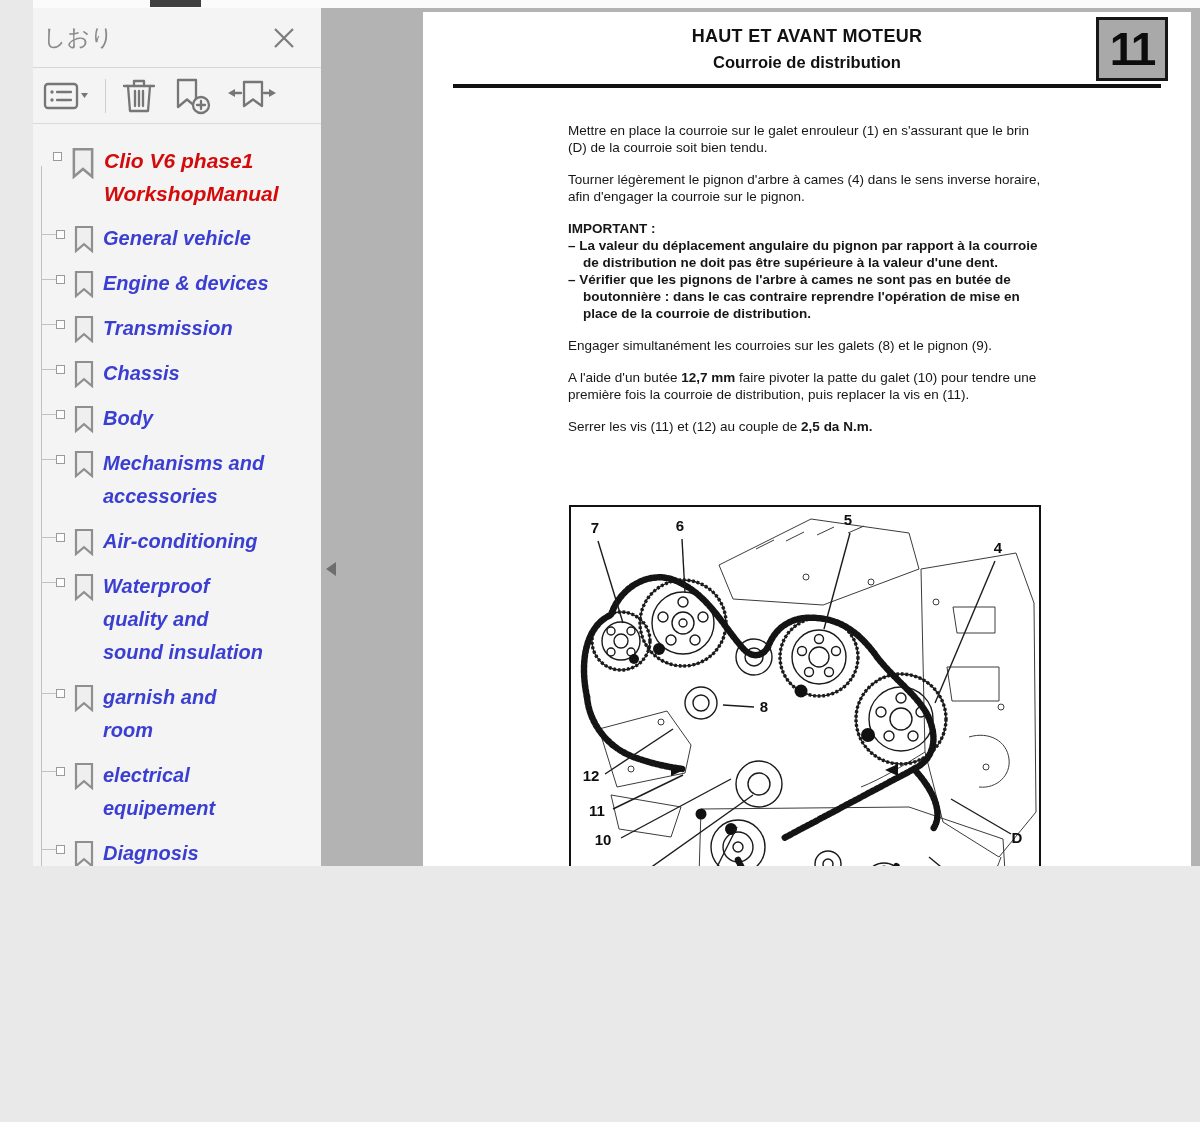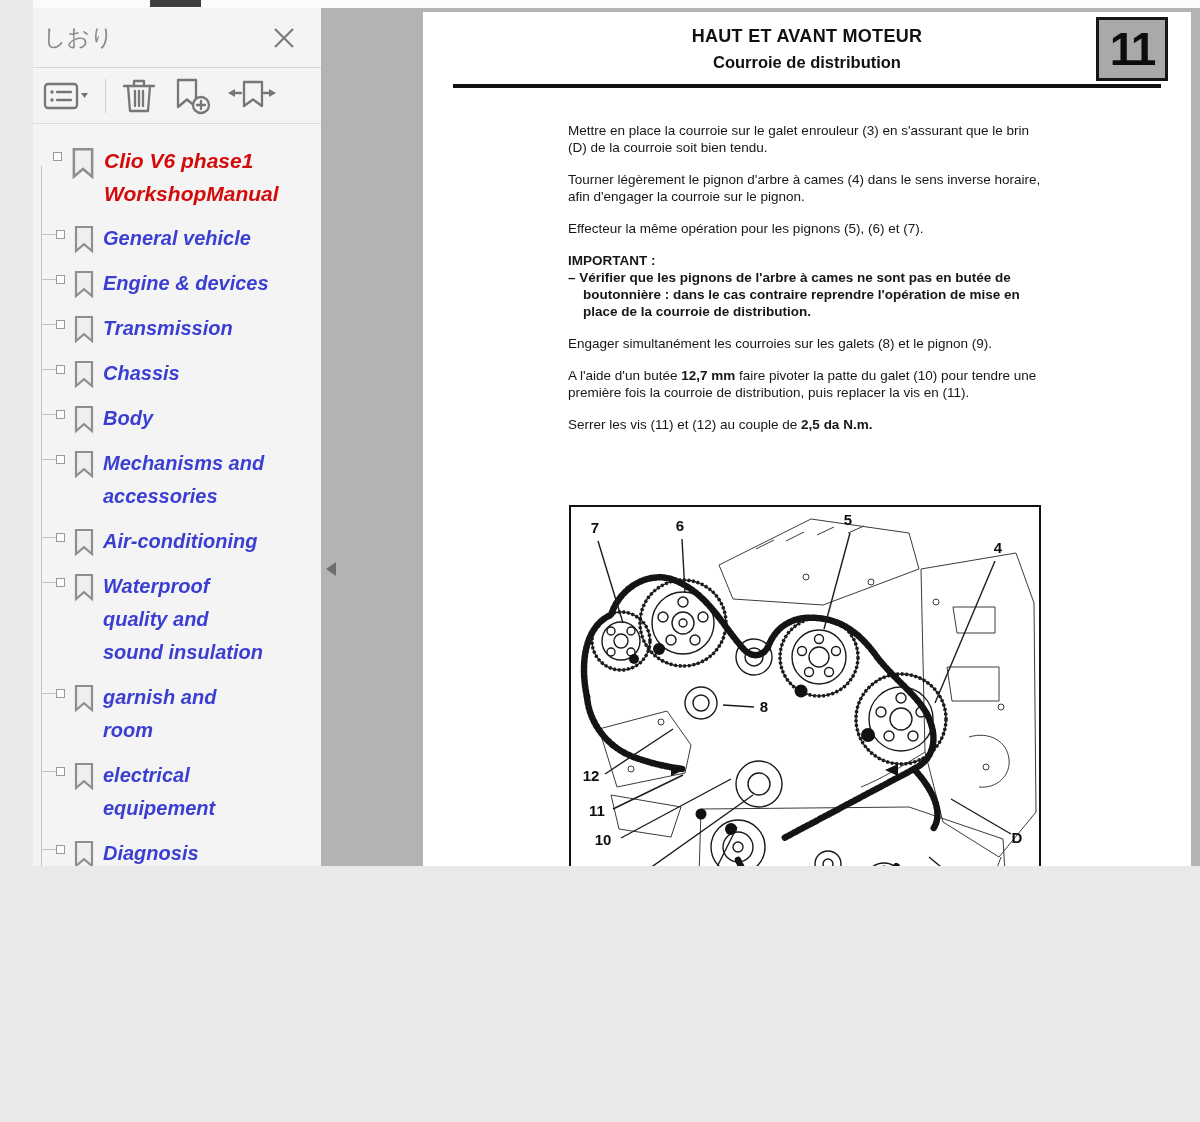--- a/index.html
+++ b/index.html
@@ -230,25 +230,25 @@
 
       <div class="page">
         <div class="doc-header">
           <div class="h1">HAUT ET AVANT MOTEUR</div>
           <div class="h2">Courroie de distribution</div>
         </div>
         <div class="chapter-box">11</div>
         <div class="rule rule-top"></div>
 
         <div class="doc-text" id="doc-text">
-            <div class="para"><span>Mettre en place la courroie sur le galet enrouleur (3) en s'assurant que le brin (D) de la courroie soit bien tendu.</span></div>
+            <div class="para"><span>Mettre en place la courroie sur le galet enrouleur (1) en s'assurant que le brin (D) de la courroie soit bien tendu.</span></div>
             <div class="para"><span>Tourner légèrement le pignon d'arbre à cames (4) dans le sens inverse horaire, afin d'engager la courroie sur le pignon.</span></div>
-            <div class="para"><span>Effecteur la même opération pour les pignons (5), (6) et (7).</span></div>
             <div class="para imp">
               <div>IMPORTANT :</div>
+              <div class="bullet">–  La valeur du déplacement angulaire du pignon par rapport à la courroie de distribution ne doit pas être supérieure à la valeur d'une dent.</div>
               <div class="bullet">–  Vérifier que les pignons de l'arbre à cames ne sont pas en butée de boutonnière : dans le cas contraire reprendre l'opération de mise en place de la courroie de distribution.</div>
             </div>
             <div class="para"><span>Engager simultanément les courroies sur les galets (8) et le pignon (9).</span></div>
             <div class="para"><span>A l'aide d'un butée </span><span class="b">12,7 mm</span><span> faire pivoter la patte du galet (10) pour tendre une première fois la courroie de distribution, puis replacer la vis en (11).</span></div>
             <div class="para"><span>Serrer les vis (11) et (12) au couple de </span><span class="b">2,5 da N.m.</span></div>
           </div>
 
         <div class="figure">
           <svg viewBox="0 0 468 463">
 

